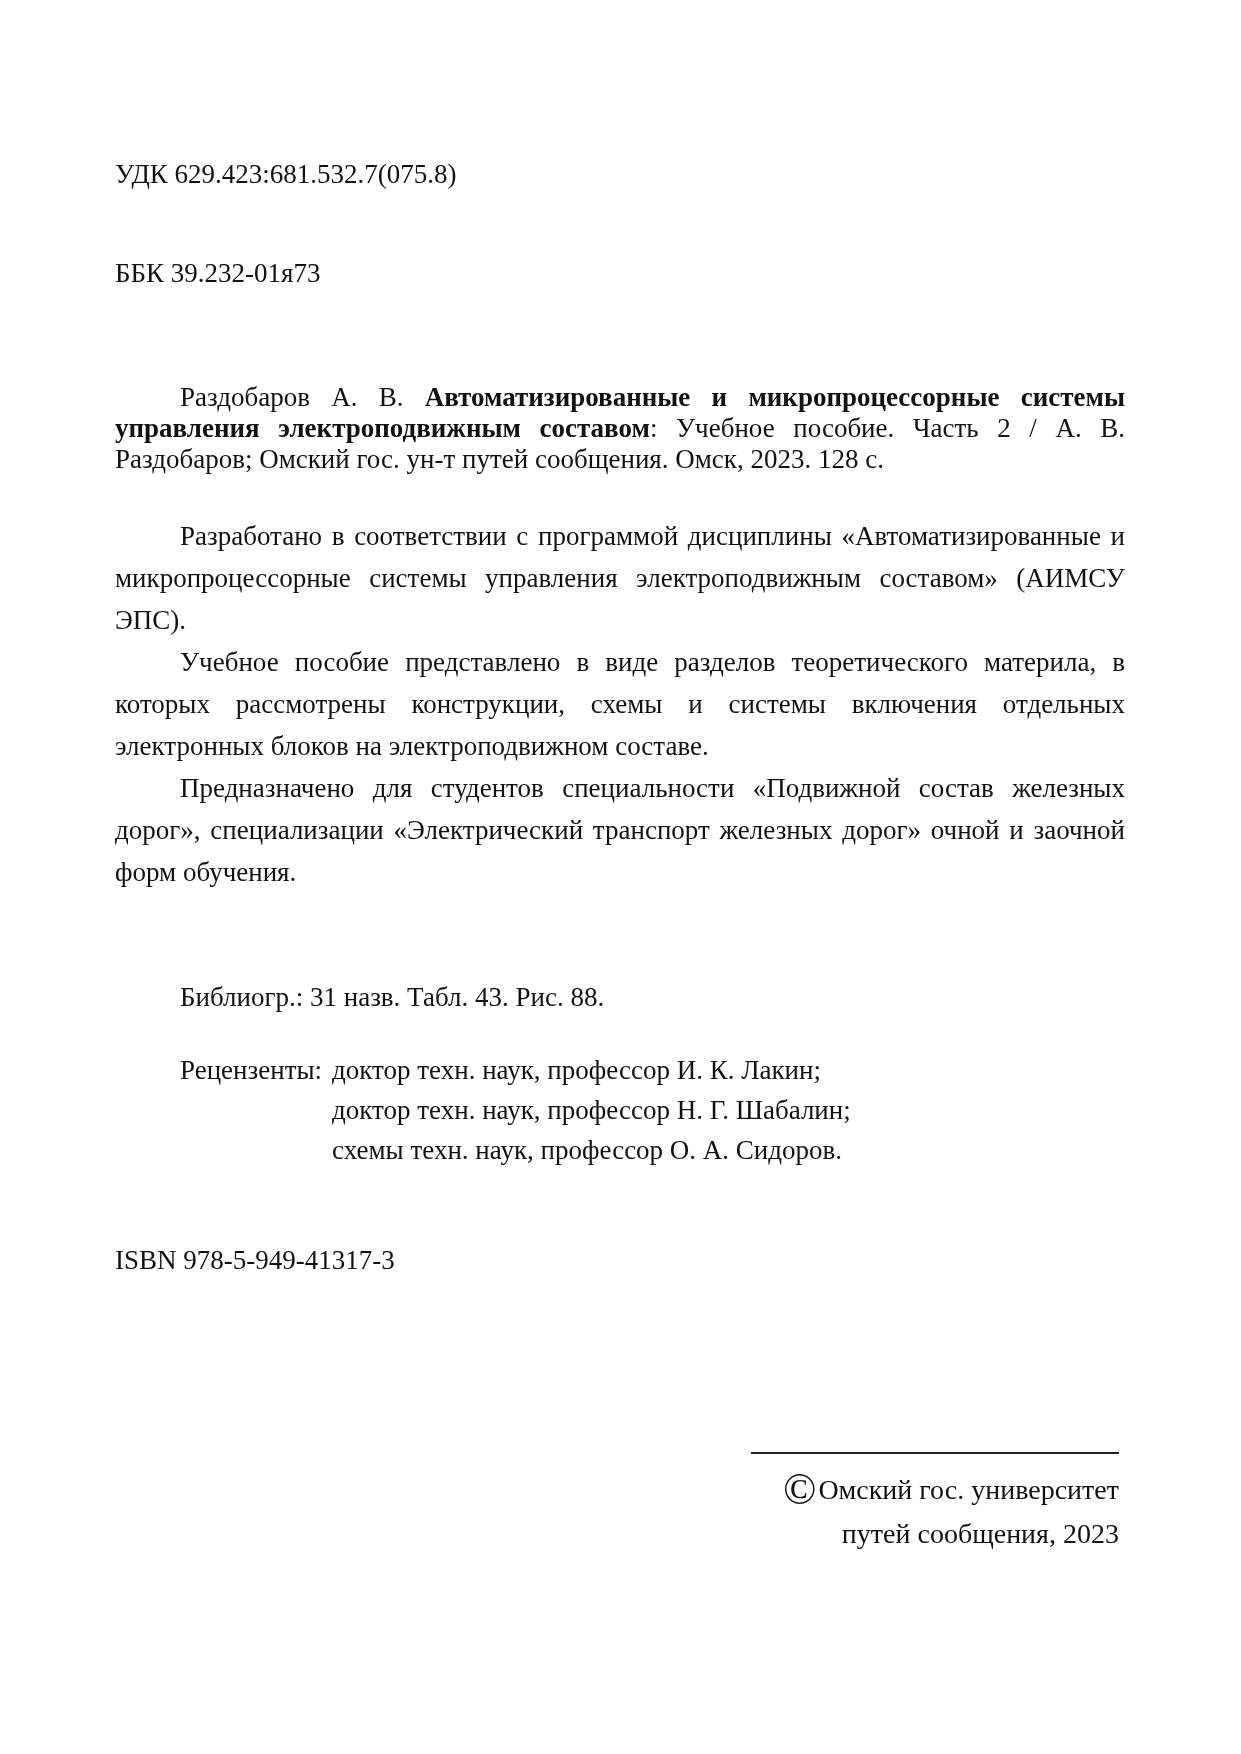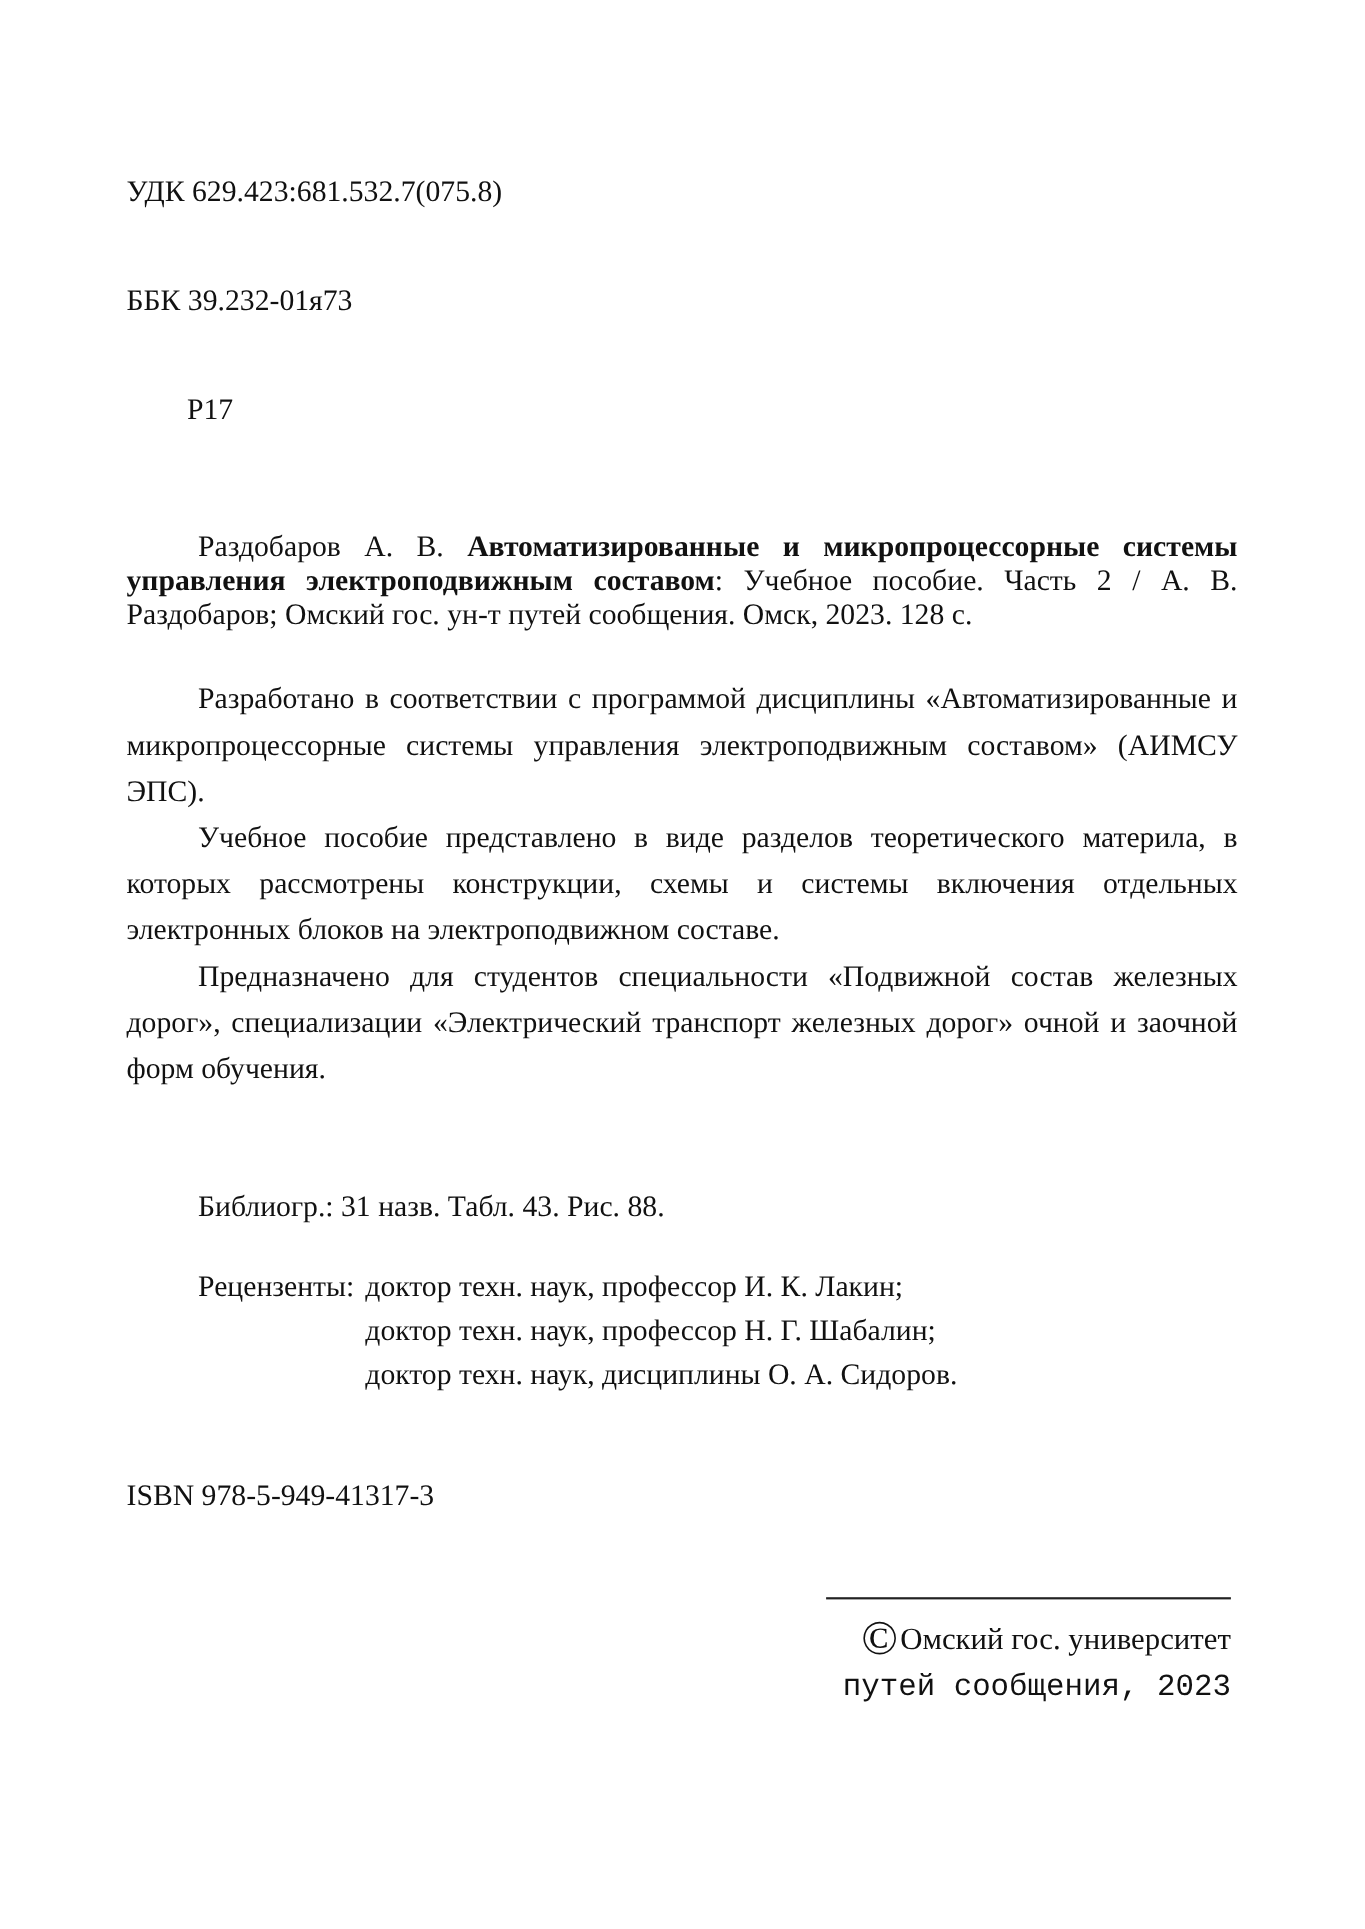--- a/index.html
+++ b/index.html
@@ -88,50 +88,48 @@
     line-height: 44px;
     white-space: nowrap;
   }
   .copyright .c-sym {
     font-size: 44px;
     vertical-align: -5px;
     margin-right: 2px;
   }
   .copyright .c-line2 {
     line-height: 44px;
-    font-family: Liberation Mono, monospace;
   }
 </style>
 </head>
 <body>
 
 <div class="page">
 
   <div class="head">
     <div>УДК 629.423:681.532.7(075.8)</div>
     <div>ББК 39.232-01я73</div>
-    <div class="sign">Р17</div>
   </div>
 
   <p class="citation"><span>Раздобаров А. В. </span><b>Автоматизированные и микропроцессорные систе­мы управления электроподвижным составом</b><span>: Учебное пособие. Часть 2 / А. В. Раздобаров; Омский гос. ун-т путей сообщения. Омск, 2023. 128 с.</span></p>
 
   <div class="annotation">
     <p>Разработано в соответствии с программой дисциплины «Автоматизиро­ванные и микропроцессорные системы управления электроподвижным соста­вом» (АИМСУ ЭПС).</p>
     <p>Учебное пособие представлено в виде разделов теоретического материла, в которых рассмотрены конструкции, схемы и системы включения отдельных электронных блоков на электроподвижном составе.</p>
     <p>Предназначено для студентов специальности «Подвижной состав желез­ных дорог», специализации «Электрический транспорт железных дорог» очной и заочной форм обучения.</p>
   </div>
 
   <p class="biblio">Библиогр.: 31 назв. Табл. 43. Рис. 88.</p>
 
   <div class="reviewers">
     <span class="rev-label">Рецензенты:</span>
     <span class="rev-items">
       <span>доктор техн. наук, профессор И. К. Лакин;</span>
       <span>доктор техн. наук, профессор Н. Г. Шабалин;</span>
-      <span>доктор техн. наук, дисциплины О. А. Сидоров.</span>
+      <span>схемы техн. наук, профессор О. А. Сидоров.</span>
     </span>
   </div>
 
   <p class="isbn">ISBN 978-5-949-41317-3</p>
 
   <div class="copyright">
     <div class="rule"></div>
     <div class="c-line1"><span class="c-sym">©</span><span>Омский гос. университет</span></div>
     <div class="c-line2">путей сообщения, 2023</div>
   </div>

